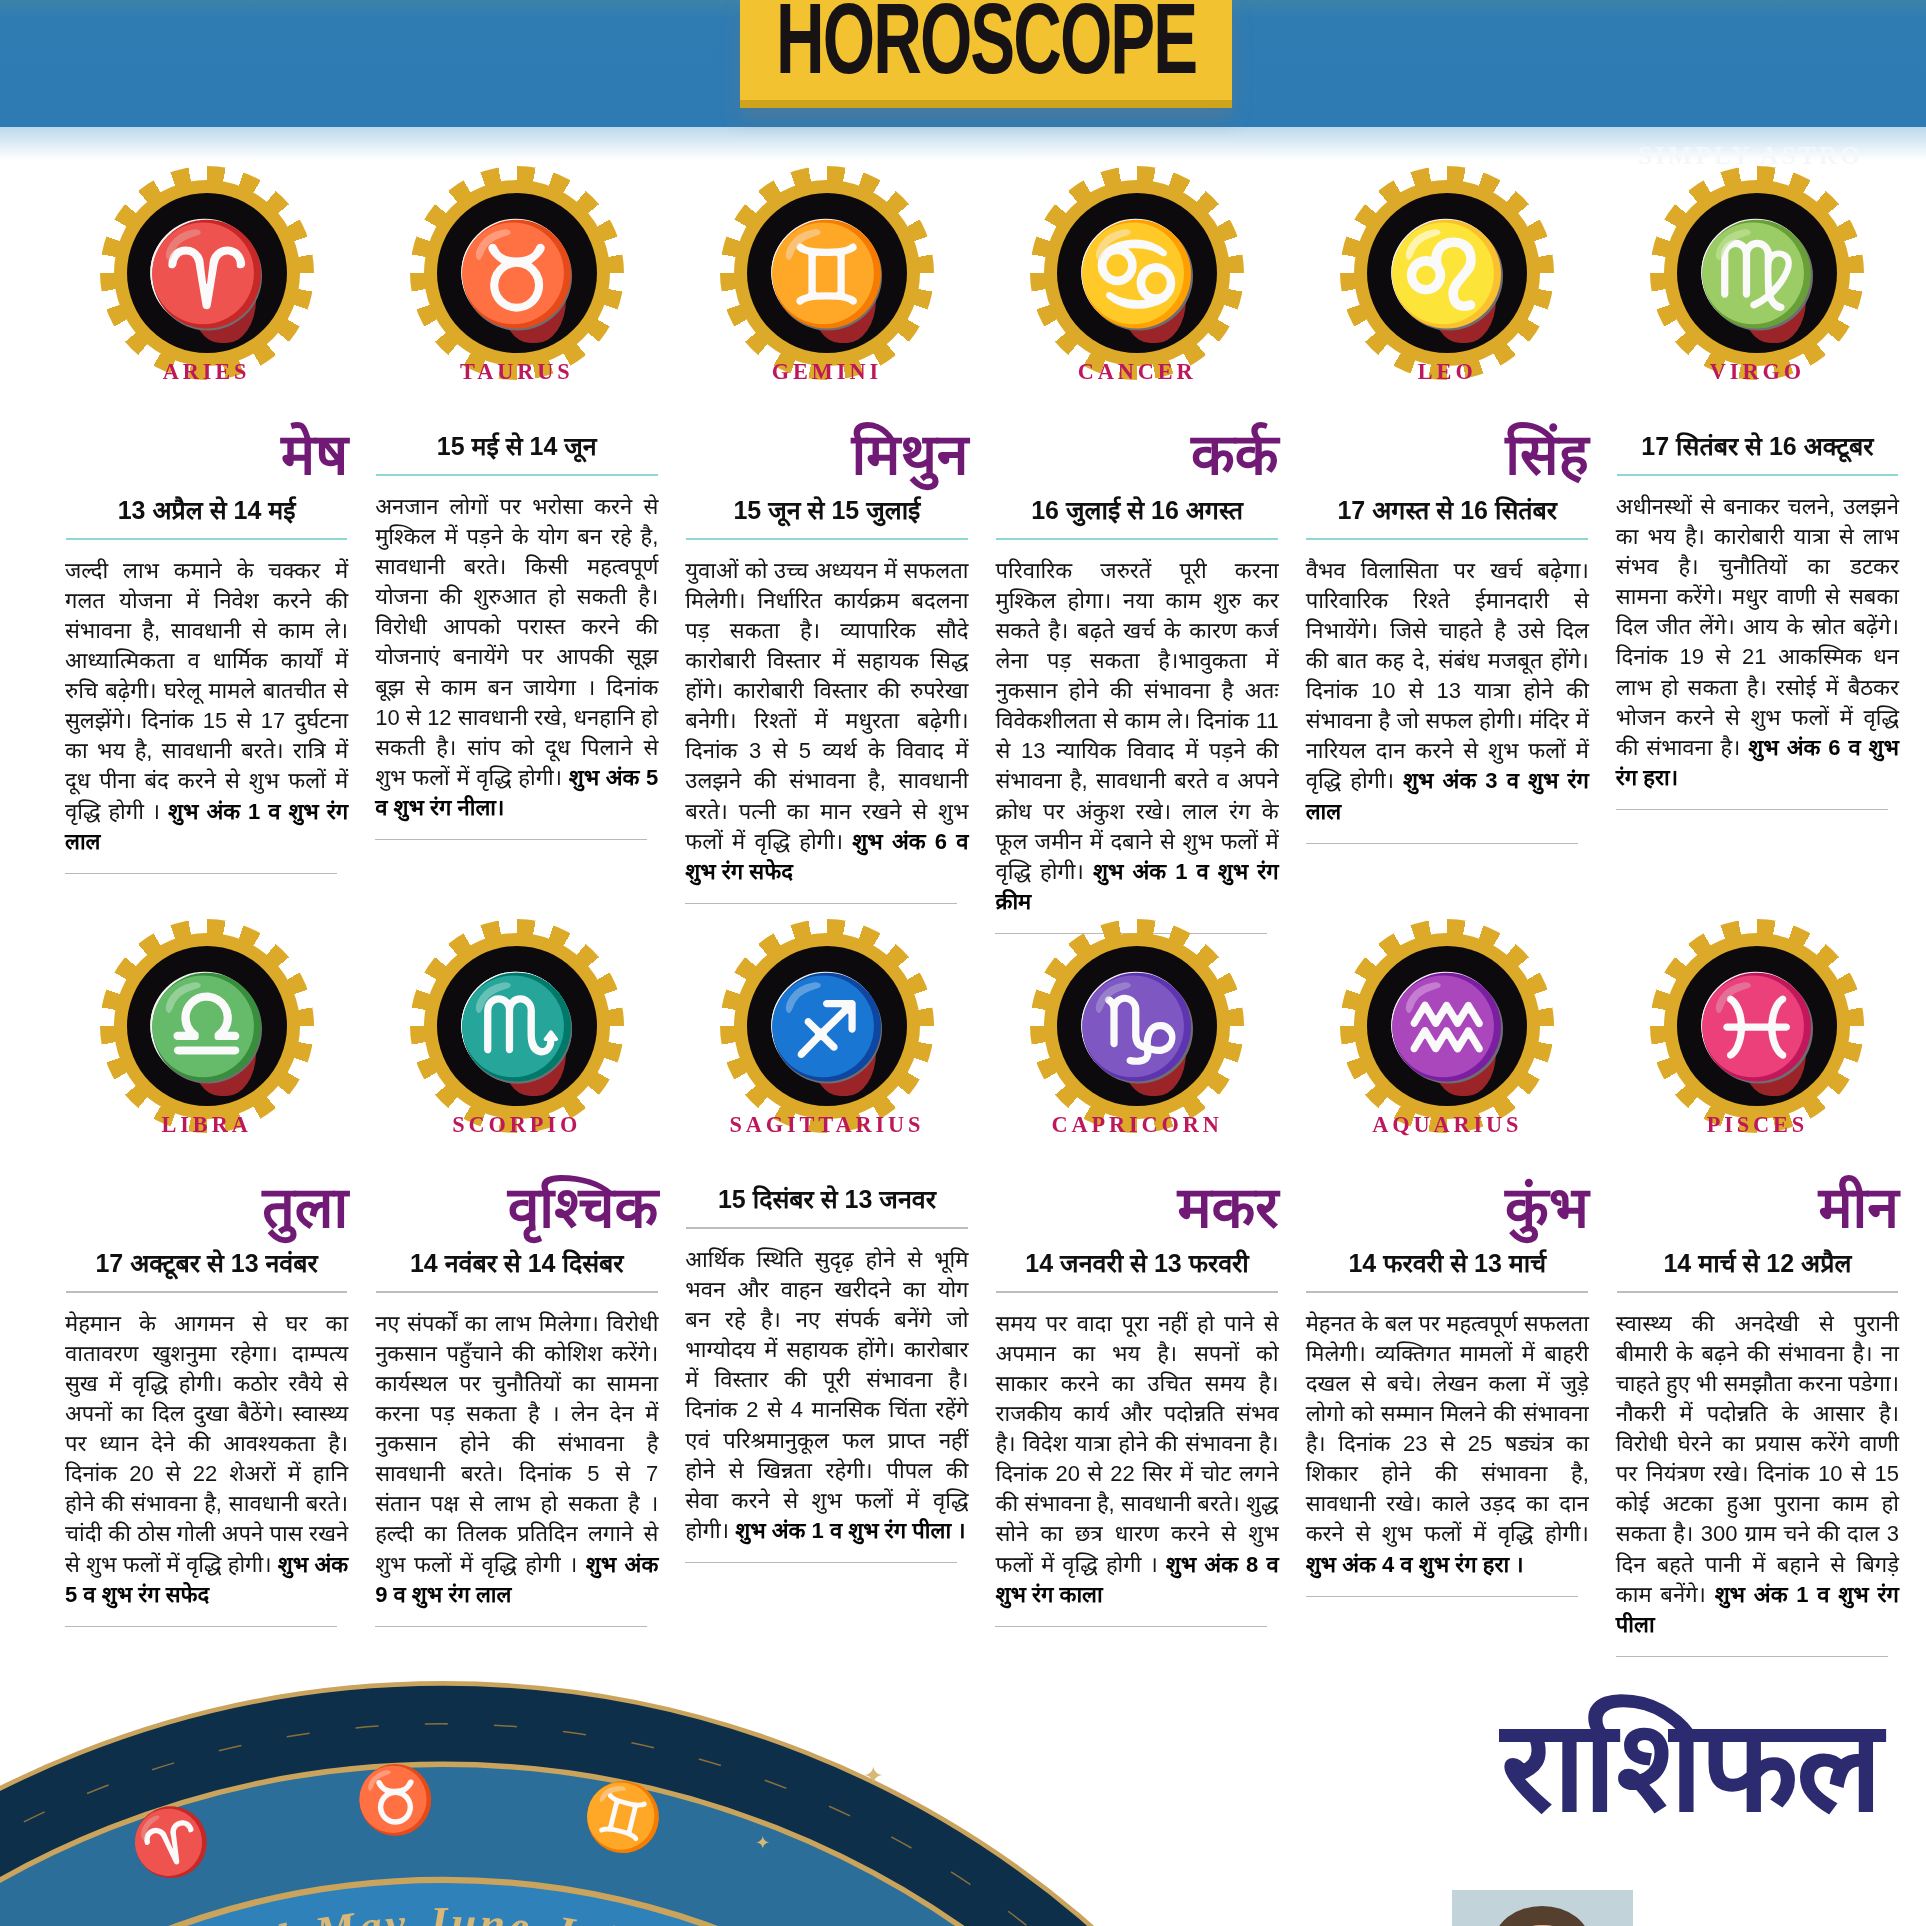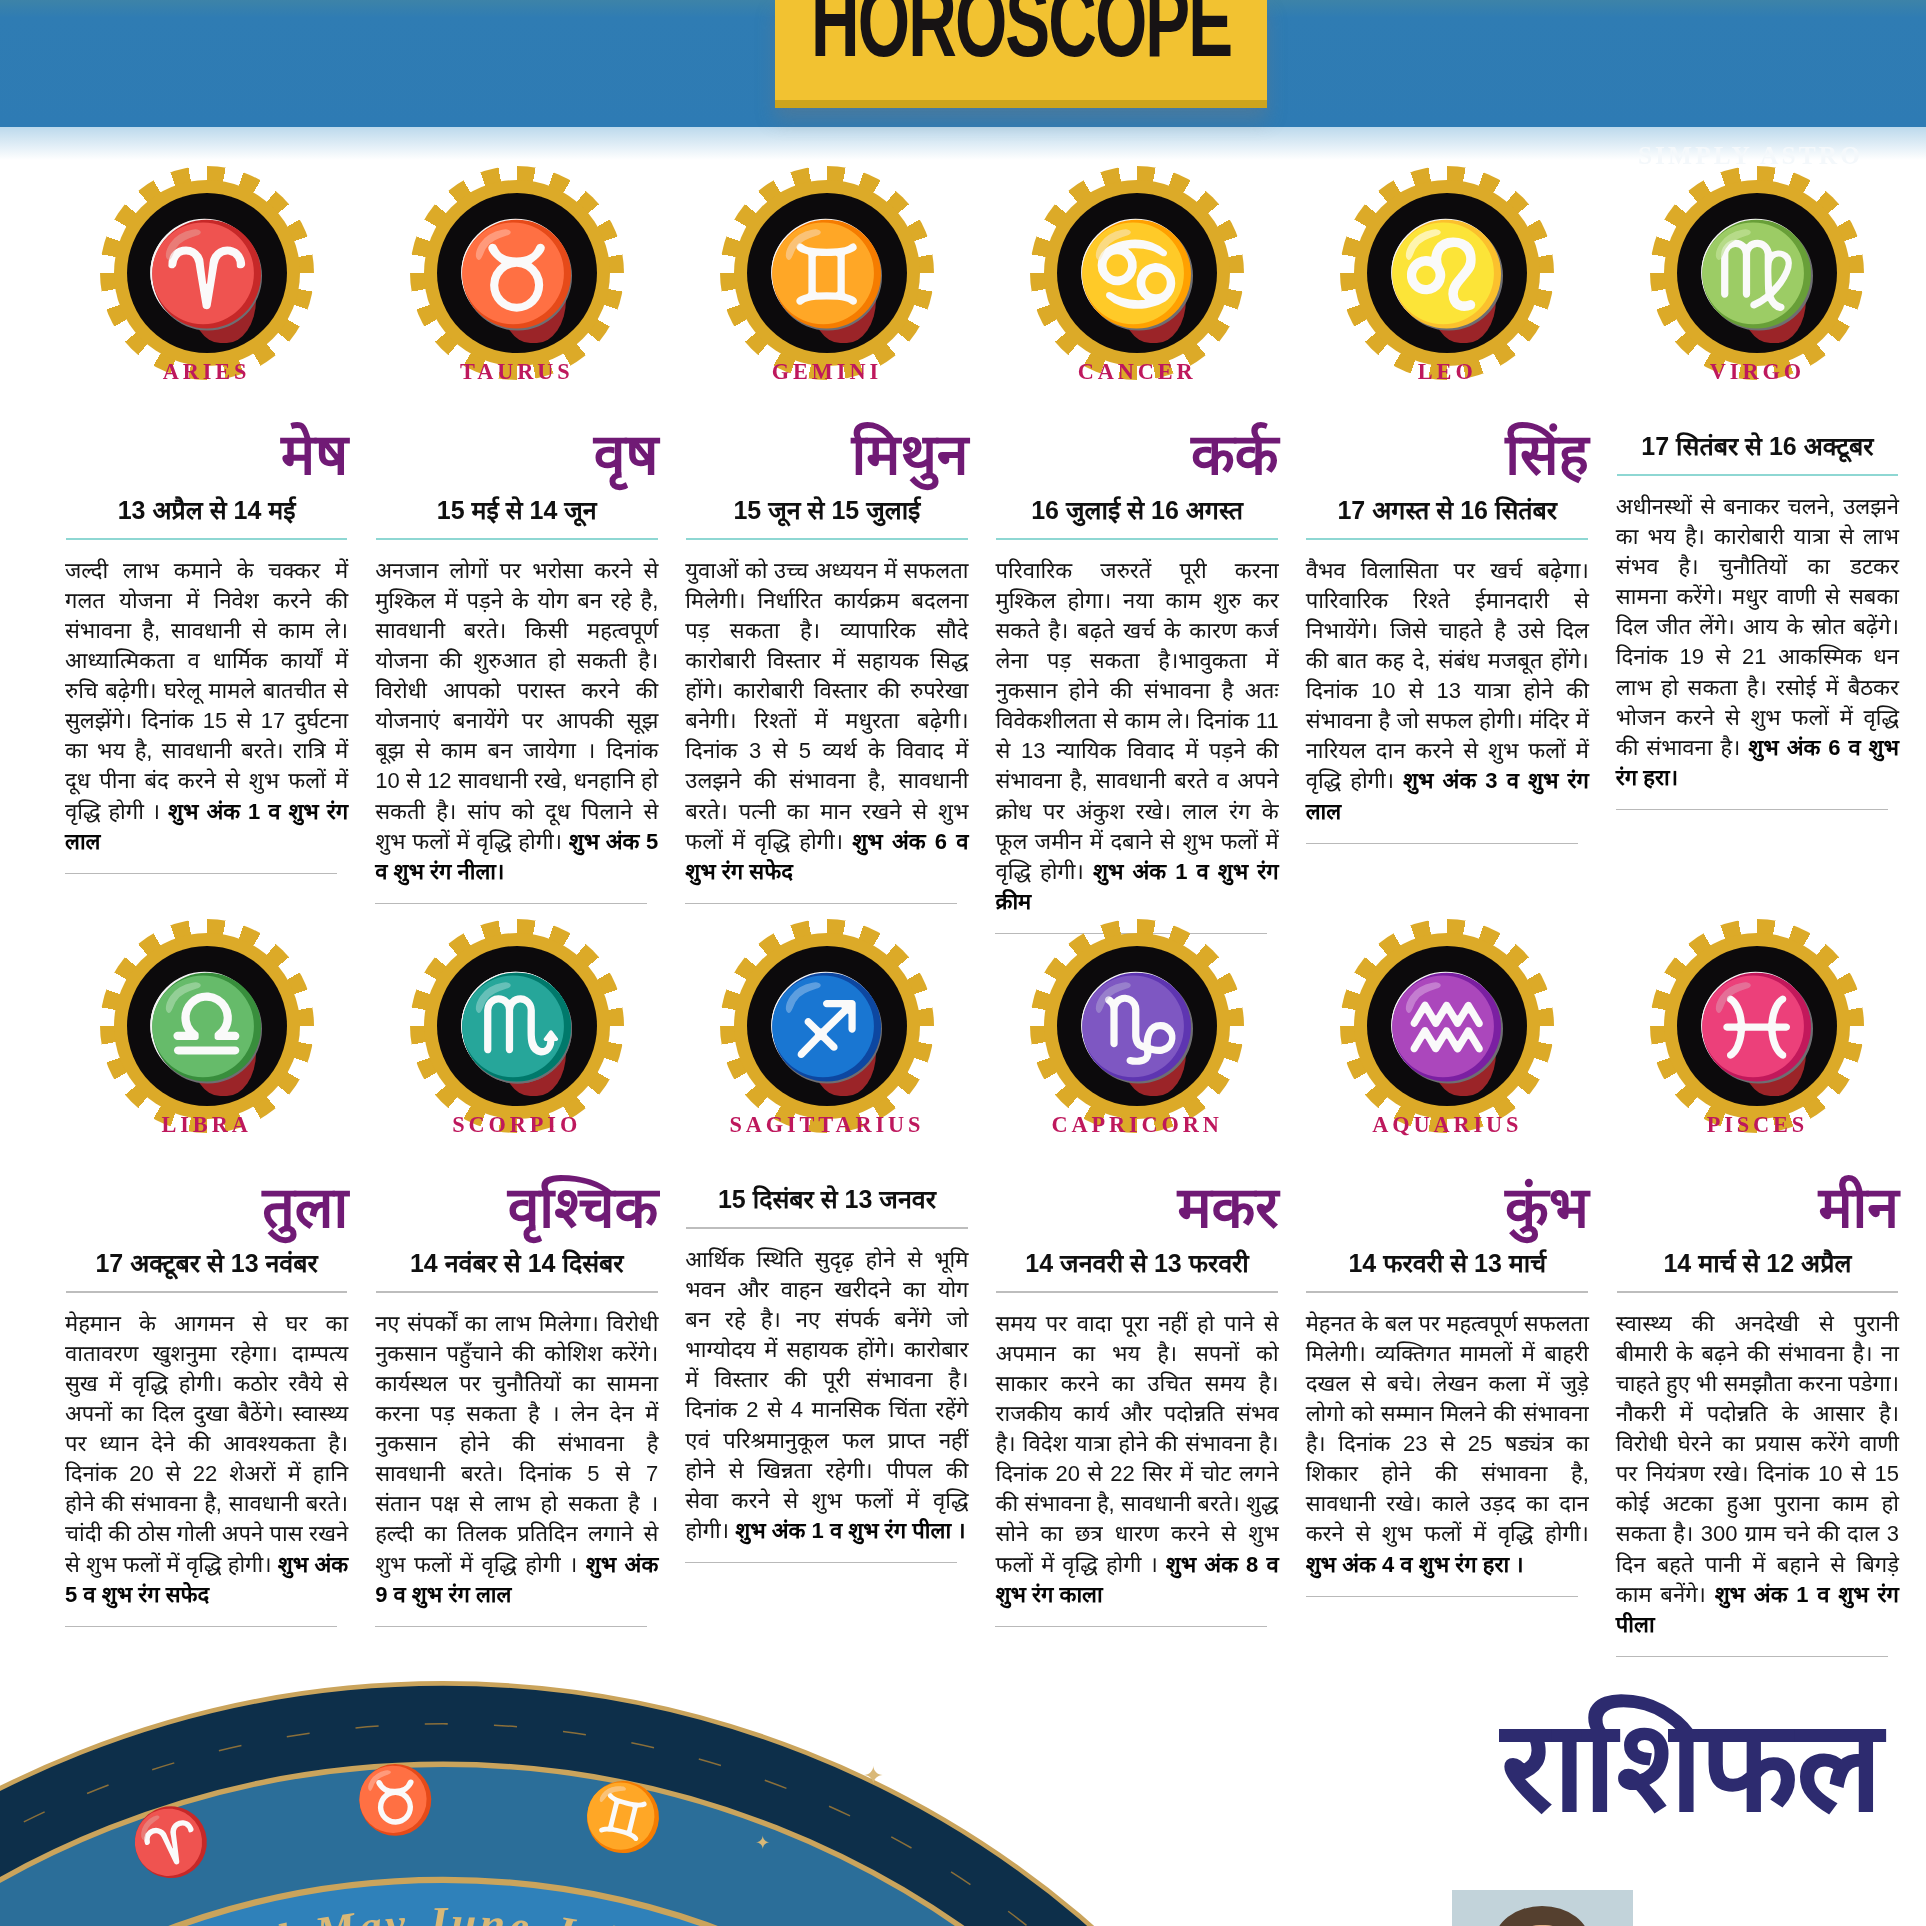--- a/index.html
+++ b/index.html
@@ -4,24 +4,24 @@
 <style>
   html,body{margin:0;padding:0;background:#ffffff;}
   .page{position:relative;width:1965px;height:2542px;background:#ffffff;overflow:hidden;
         font-family:"Liberation Sans",sans-serif;}
 
   
   .header-band{position:absolute;left:0;top:0;width:1965px;height:127px;
     background:linear-gradient(180deg,#3d83a8 0%,#2f7cb3 14%,#2e7bb4 100%);}
   .header-fade{position:absolute;left:0;top:127px;width:1965px;height:39px;
     background:linear-gradient(180deg,#bcd9ec 0%,#ffffff 85%);}
-  .yellow-banner{position:absolute;left:775px;top:0;width:492px;height:108px;
+  .yellow-banner{position:absolute;left:740px;top:0;width:492px;height:108px;
     background:#f2c231;border-bottom:8.5px solid #cda41c;
     box-shadow:0 11.6px 17.3px rgba(120,120,120,.35);
-    display:flex;align-items:flex-end;justify-content:center;padding-bottom:21px;box-sizing:border-box;}
+    display:flex;align-items:flex-end;justify-content:center;padding-bottom:4px;box-sizing:border-box;}
   .yellow-banner .title{font-size:82px;font-weight:700;color:#171314;letter-spacing:-2.3px;
     transform:scale(.82,1.22);transform-origin:center bottom;white-space:nowrap;}
   .brand{position:absolute;right:102px;top:109px;color:#f4f8fb;
     font-family:"Liberation Serif",serif;font-weight:700;font-size:25.4px;letter-spacing:3.1px;white-space:nowrap;margin-top:32px;}
 
   
   .zodiac-grid{position:absolute;left:65px;top:166px;width:1834px;
     display:grid;grid-template-columns:repeat(6,1fr);column-gap:27px;grid-auto-rows:753px;}
   .sign-cell{overflow:visible;}
   .icon-wrap{height:256px;display:flex;flex-direction:column;align-items:center;justify-content:flex-start;}
@@ -99,21 +99,20 @@
       <div class="icon-wrap">
         <div class="gear">
           <div class="gear-solid"></div>
           <div class="icon-core">
             <span class="red-blob"></span>
             <span class="glyph">♉</span>
           </div>
         </div>
         <div class="en-name">TAURUS</div>
       </div>
-      <div class="hi-name">वृष</div>
       <div class="date-range">15 मई से 14 जून</div>
       <div class="divider"></div>
       <p class="para"><span>अनजान लोगों पर भरोसा करने से मुश्किल में पड़ने के योग बन रहे है, सावधानी बरते। किसी महत्वपूर्ण योजना की शुरुआत हो सकती है। विरोधी आपको परास्त करने की योजनाएं बनायेंगे पर आपकी सूझ बूझ से काम बन जायेगा । दिनांक 10 से 12 सावधानी रखे, धनहानि हो सकती है। सांप को दूध पिलाने से शुभ फलों में वृद्धि होगी। </span><b class="lucky">शुभ अंक 5 व शुभ रंग नीला।</b></p>
       <div class="end-rule"></div>
     </div>
 
     <div class="sign-cell row1">
       <div class="icon-wrap">
         <div class="gear">
           <div class="gear-solid"></div>

